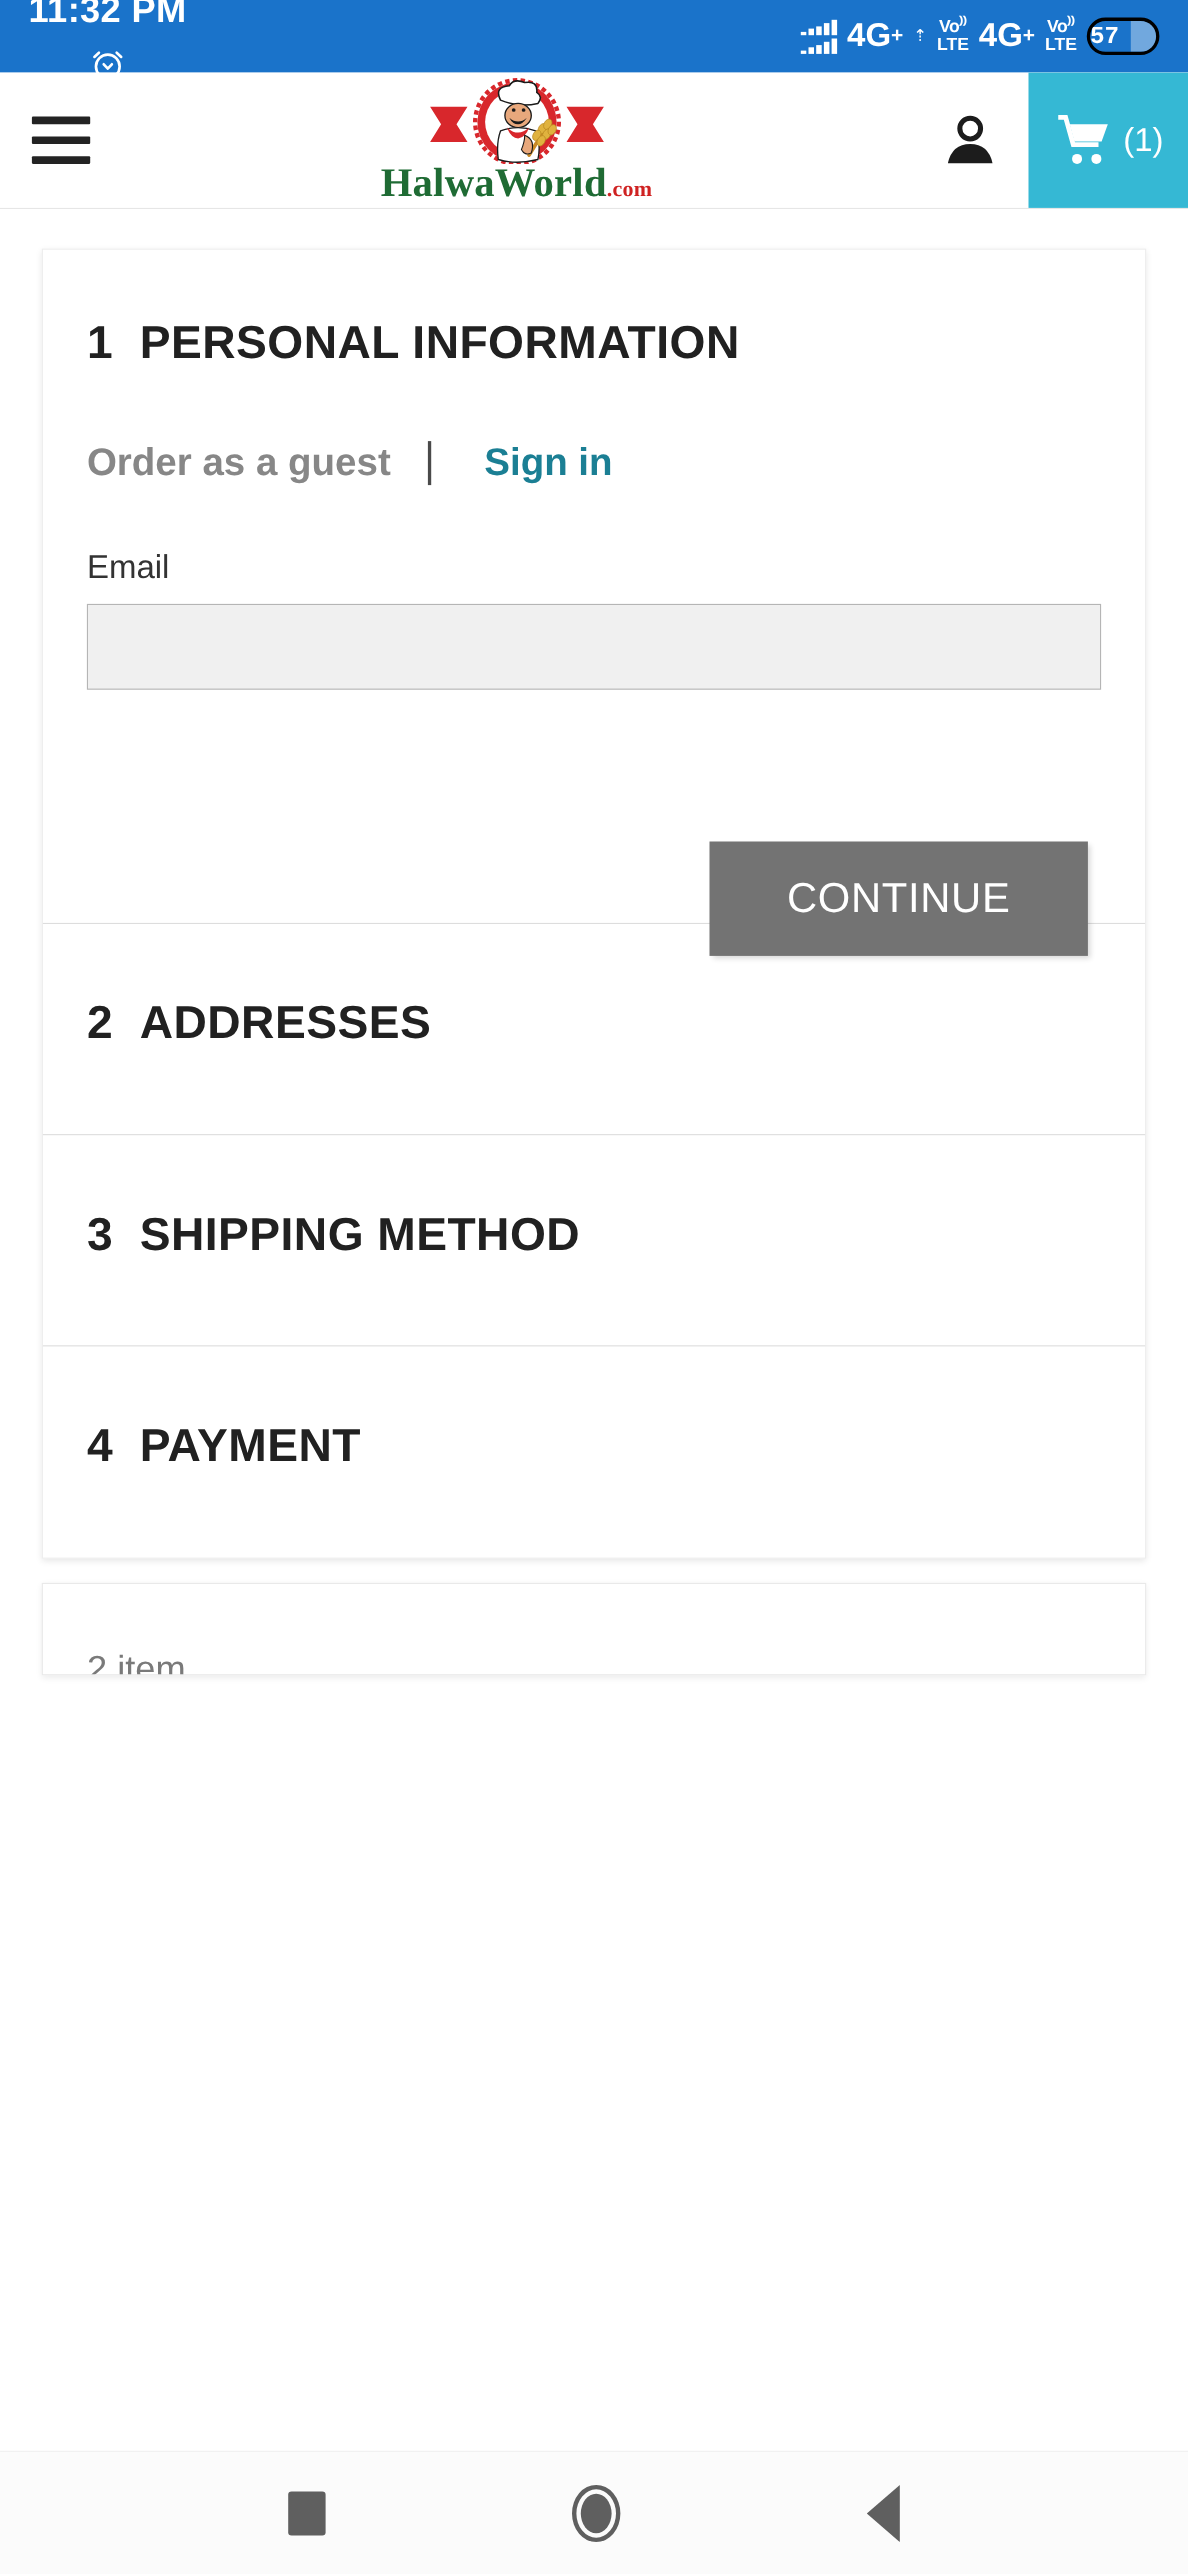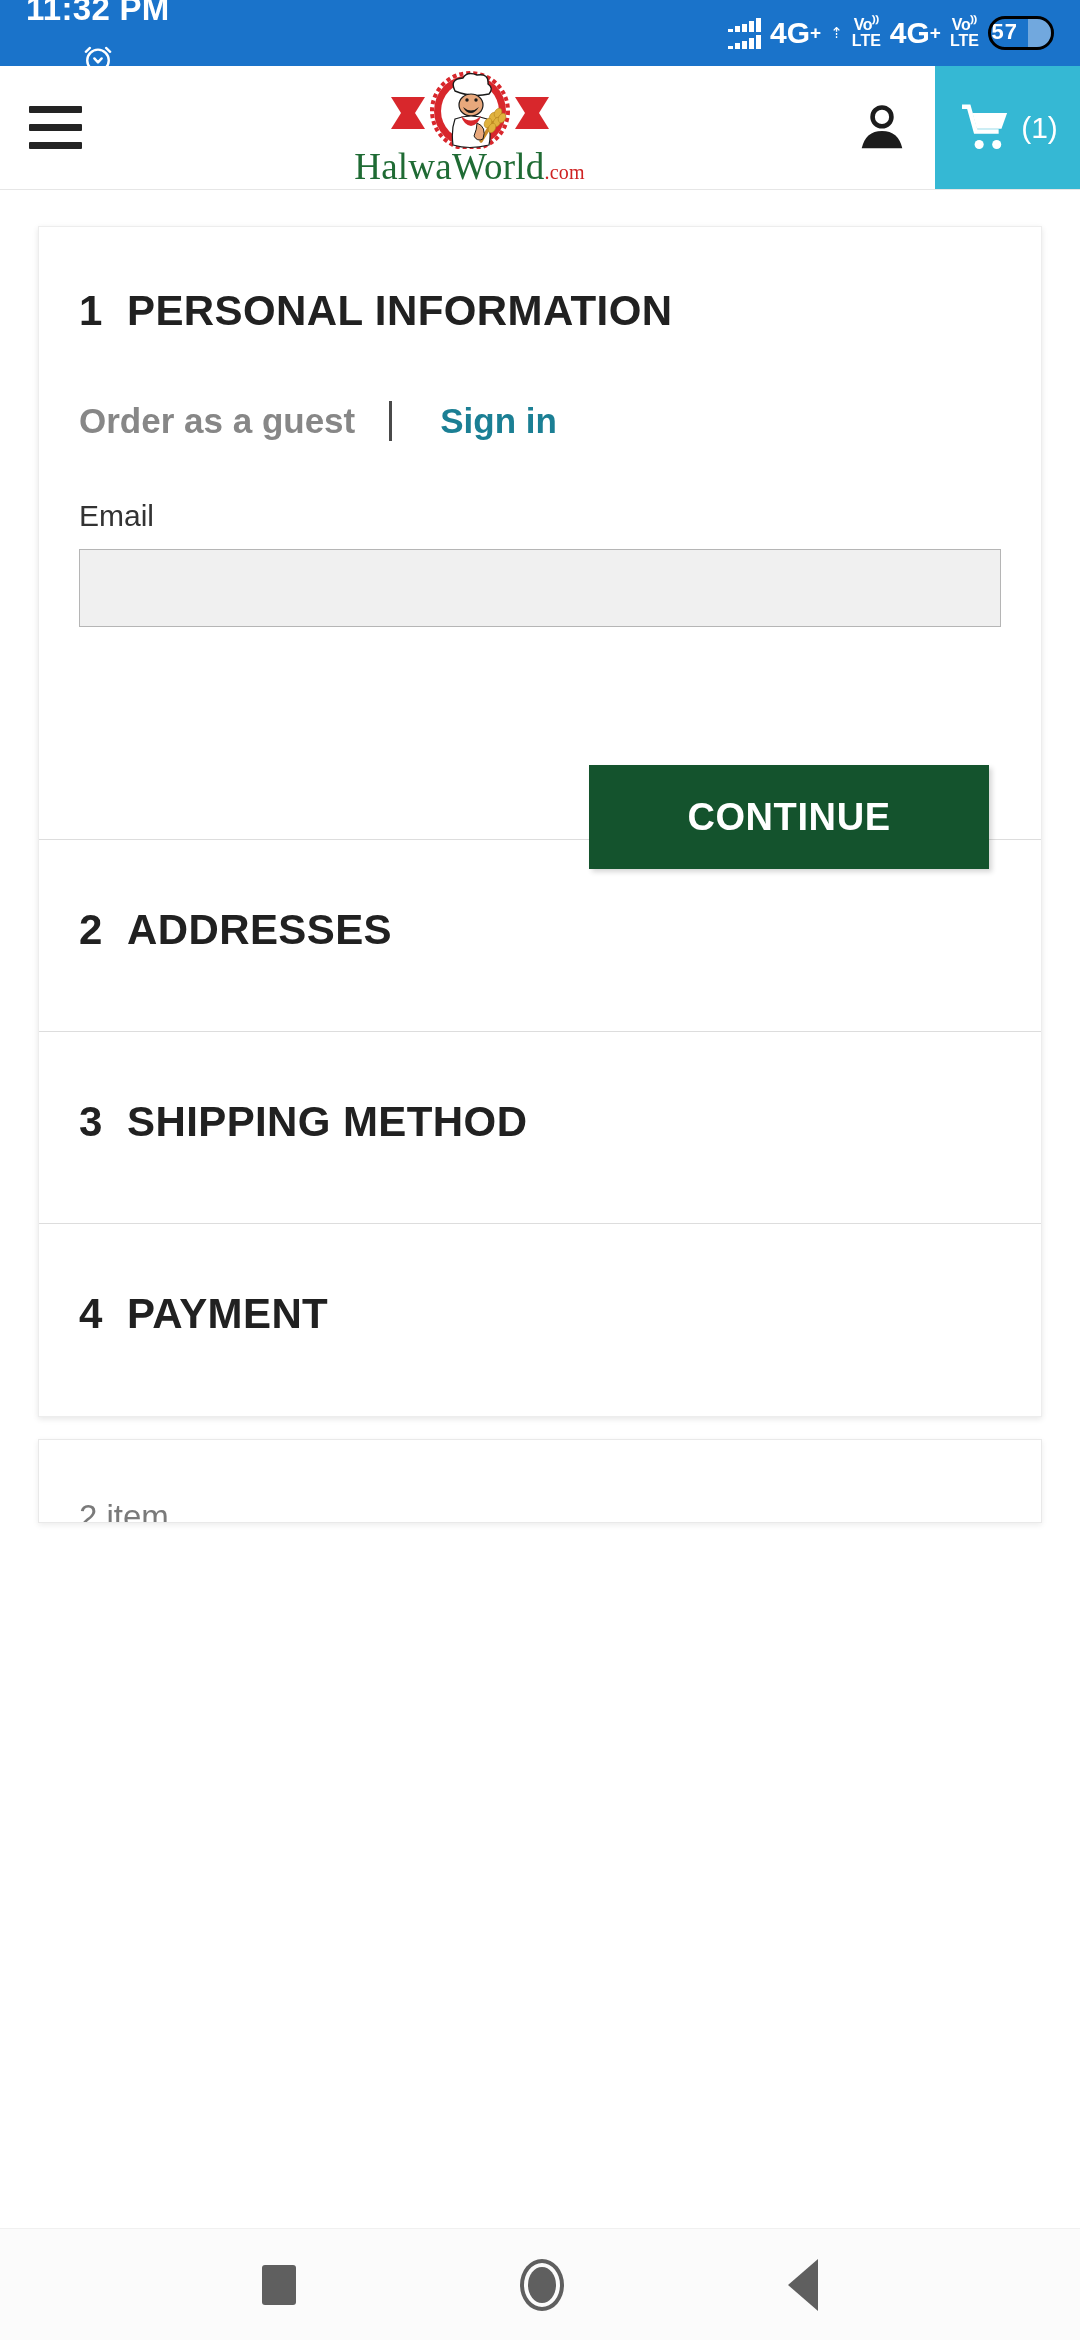--- a/index.html
+++ b/index.html
@@ -58,21 +58,21 @@
     justify-content: center; align-items: center; gap: 11px;
   }
   .burger i { display: block; width: 53px; height: 7px; background: #232323; border-radius: 1px; }
   .brand {
     flex: 1; display: flex; flex-direction: column;
     align-items: center; justify-content: center; padding-top: 4px;
   }
   .logo-mark { width: 170px; height: 78px; display:block; }
   .logo-text {
     font-family: "Liberation Serif", serif;
-    font-size: 37px; color: #1f6b34; font-weight: normal;
+    font-size: 37px; color: #1f6b34; font-weight: bold;
     letter-spacing: .2px; margin-top: -4px; white-space: nowrap;
   }
   .logo-text .dotcom { color: #cf2222; font-size: 20px; }
   .acct {
     width: 106px; display: flex; align-items: center; justify-content: center;
   }
   .cartbtn {
     width: 145px; background: #35b8d4; color: #fff;
     display: flex; align-items: center; justify-content: center; gap: 8px;
   }
@@ -126,23 +126,23 @@
   }
 
   .actions { position: relative; height: 200px; margin-top: 12px; }
   .forgot {
     position: absolute; right: 4px; top: 18px;
     width: 300px; text-align: right;
     font-size: 36px; line-height: 1.06; color: #35b8d4;
   }
   .continue {
     position: absolute; right: 12px; top: 126px;
-    width: 400px; height: 104px;
-    background: #14532d; color: #fff; border: none;
-    font-size: 38px; font-weight: bold; letter-spacing: .6px;
+    width: 344px; height: 104px;
+    background: #737373; color: #fff; border: none;
+    font-size: 38px; font-weight: normal; letter-spacing: .6px;
     box-shadow: 3px 3px 5px rgba(0,0,0,.16);
     font-family: "Liberation Sans", sans-serif;
   }
 
   .sec-collapsed { height: 192px; }
   .sec-collapsed .sec-head { padding-top: 66px; }
 
   .summary {
     margin-top: 22px; background: #fff;
     border: 1px solid #e9e9e9;

